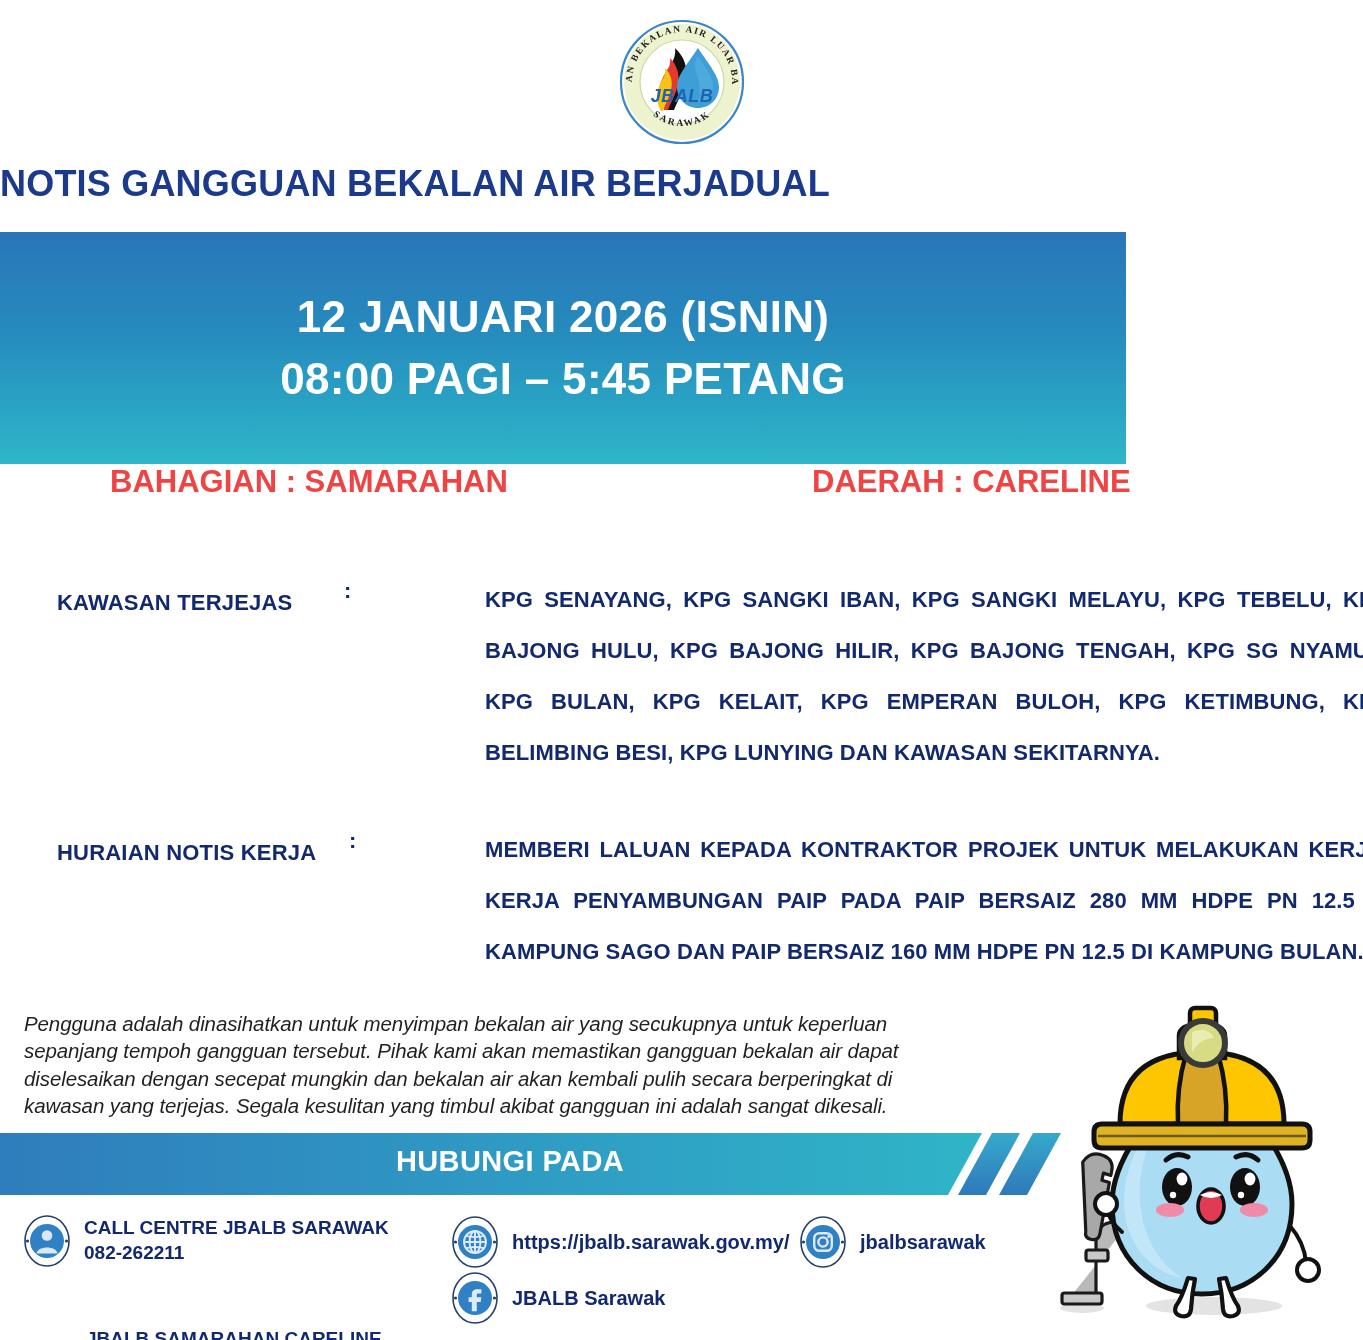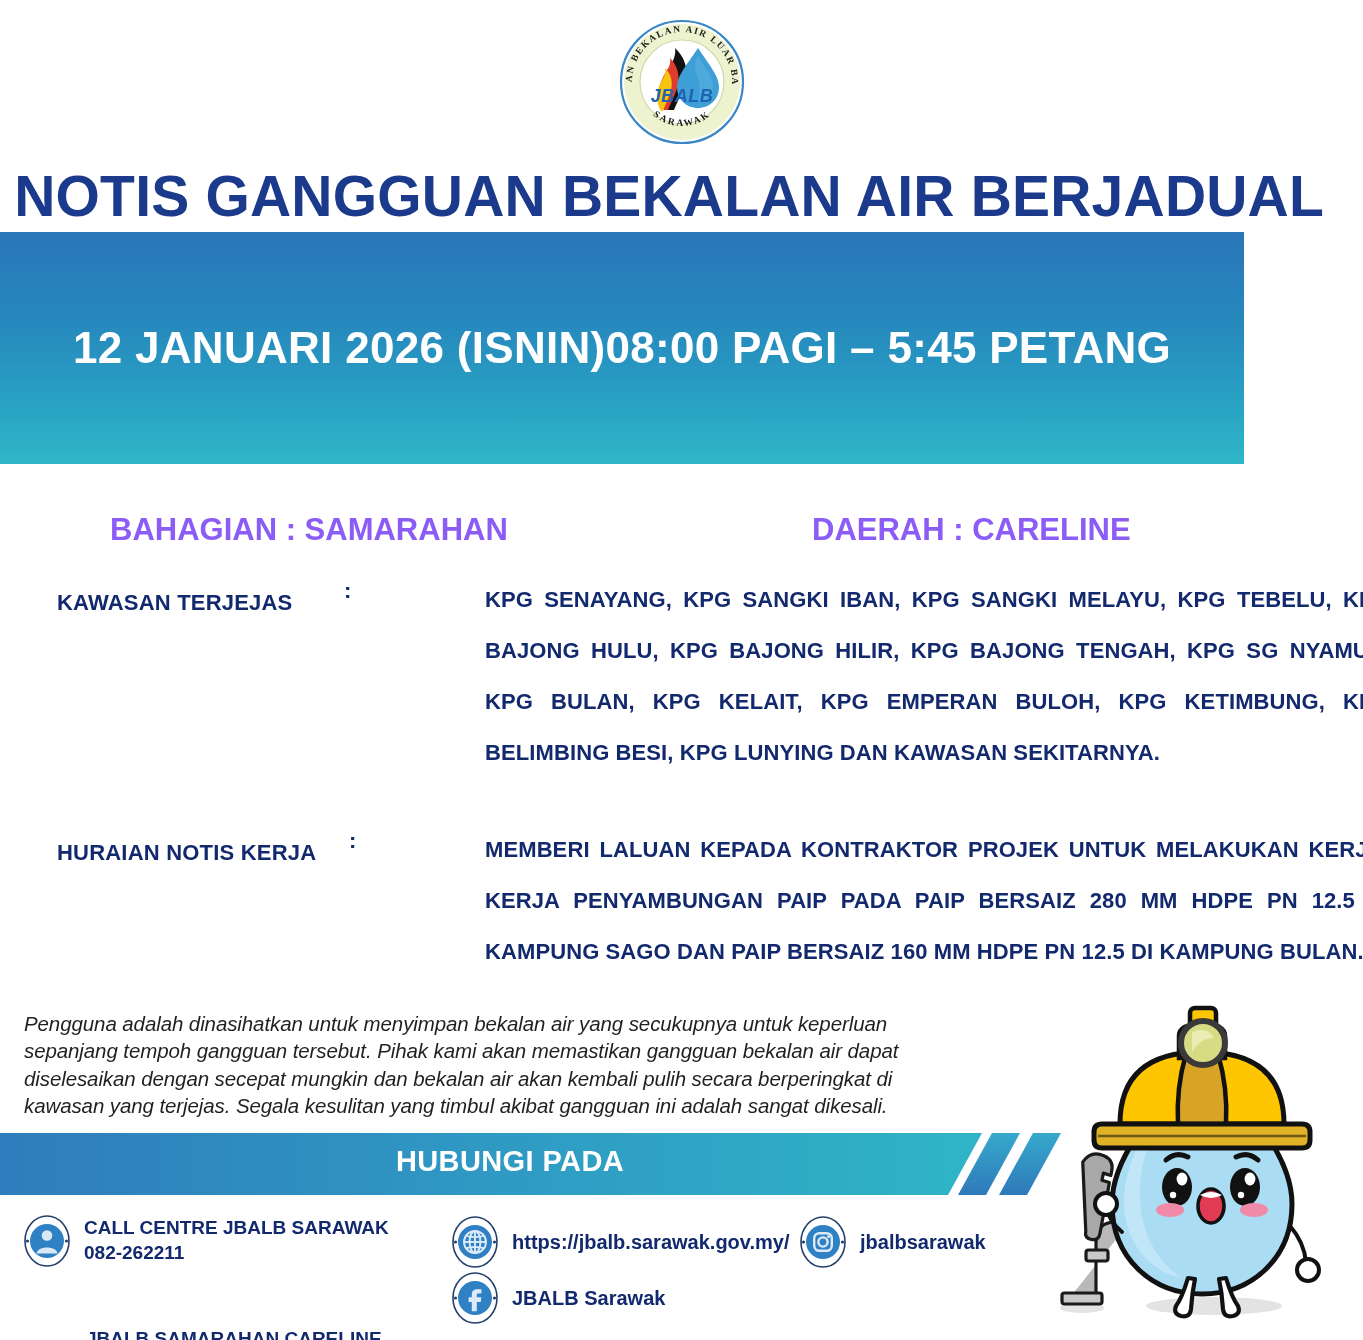--- a/index.html
+++ b/index.html
@@ -13,39 +13,39 @@
   }
   .page{position:relative;width:1363px;height:1340px;}
 
   
   .logo-wrap{position:absolute;left:618px;top:18px;width:128px;height:128px;}
   .logo-wrap svg{display:block;}
 
   
   .title{
     position:absolute;left:0;top:163px;width:1324px;
-    text-align:right;
-    font-size:57px;font-weight:bold;letter-spacing:0.2px;
+    text-align:left;
+    font-size:36px;font-weight:bold;letter-spacing:0.2px;
     color:#1b3a8c;
     font-family:"Liberation Sans", sans-serif;
   }
 
   
   .date-banner{
-    position:absolute;left:0;top:232px;width:1244px;height:232px;
+    position:absolute;left:0;top:232px;width:1126px;height:232px;
     background:linear-gradient(180deg,#2a76b8 0%,#2689bd 40%,#29a3c4 75%,#2fb6c8 100%);
-    display:flex;align-items:center;justify-content:center;
+    display:flex;flex-direction:column;align-items:center;justify-content:center;
     color:#ffffff;
   }
   .date-line{font-size:44px;font-weight:bold;line-height:1.42;letter-spacing:0.3px;}
 
   
   .region-row{
-    position:absolute;left:0;top:512px;width:1363px;height:42px;
-    color:#8b5cf6;font-weight:bold;font-size:31px;
+    position:absolute;left:0;top:464px;width:1363px;height:42px;
+    color:#ef4444;font-weight:bold;font-size:31px;
   }
   .bahagian{position:absolute;left:110px;top:0;}
   .daerah{position:absolute;left:812px;top:0;}
 
   
   .sec{position:absolute;color:#12296e;}
   .sec .lbl{
     position:absolute;left:0;top:0;
     font-size:22px;font-weight:bold;white-space:nowrap;letter-spacing:0.2px;margin-top:12px;
   }

